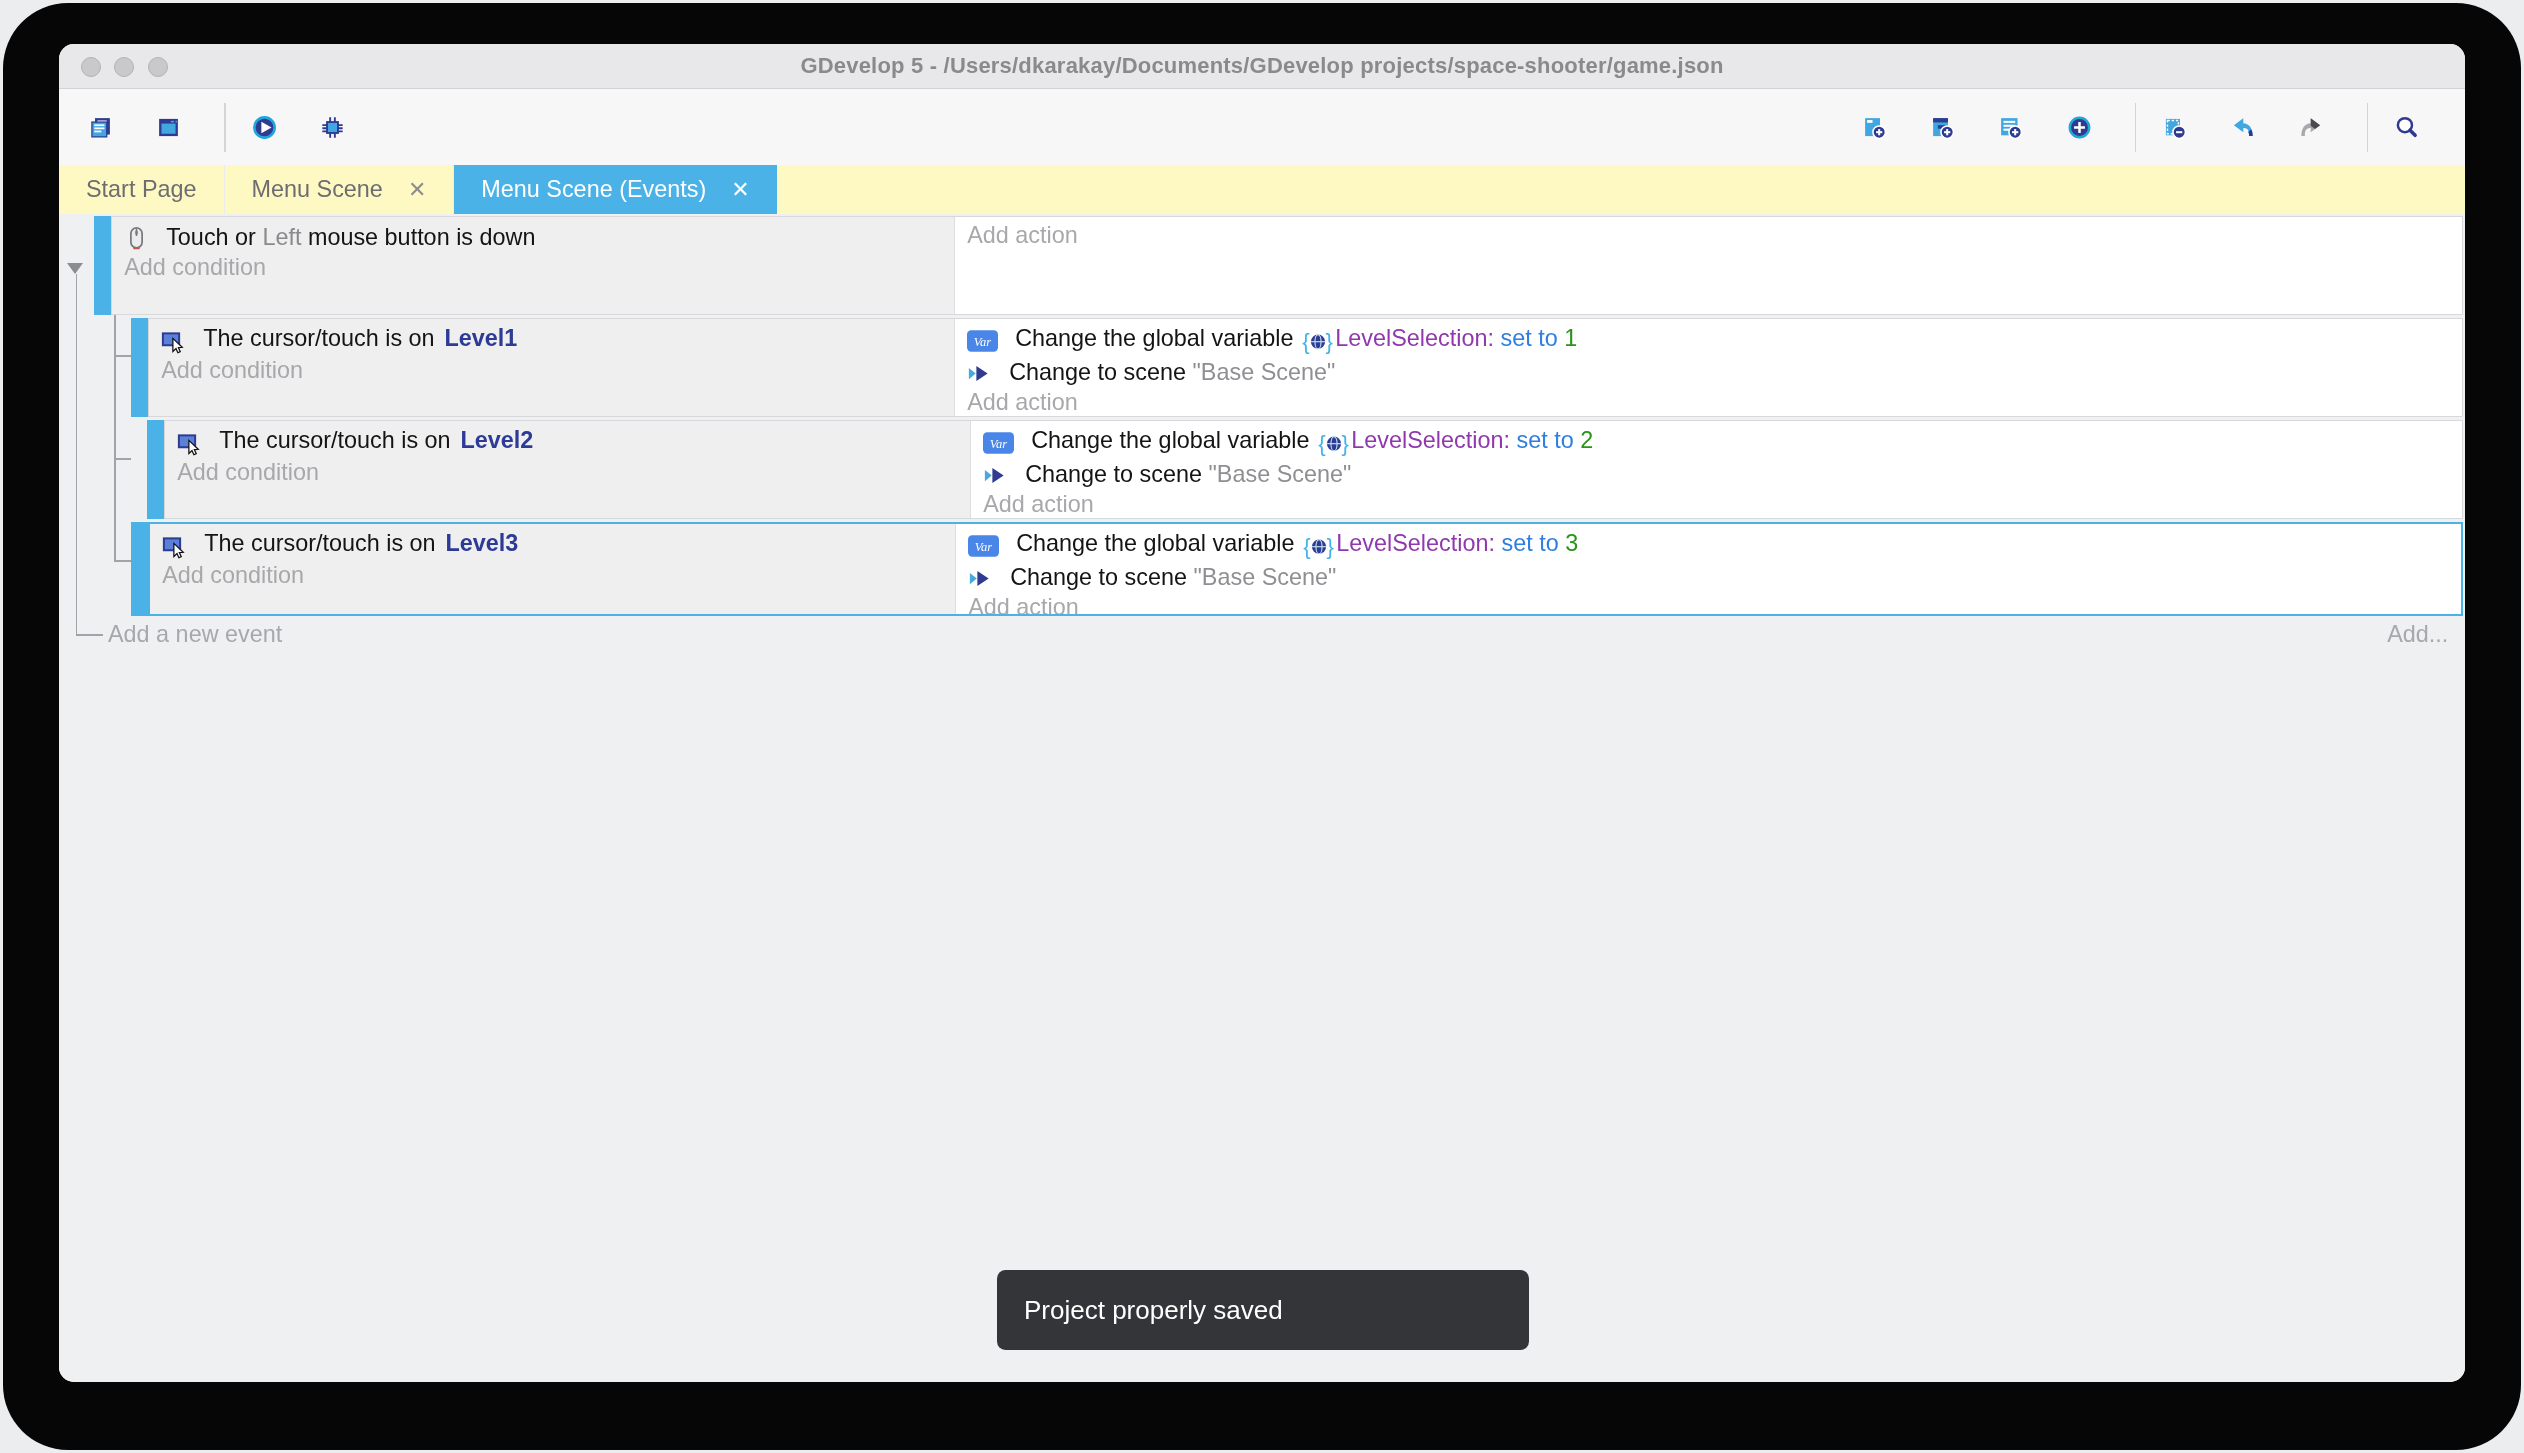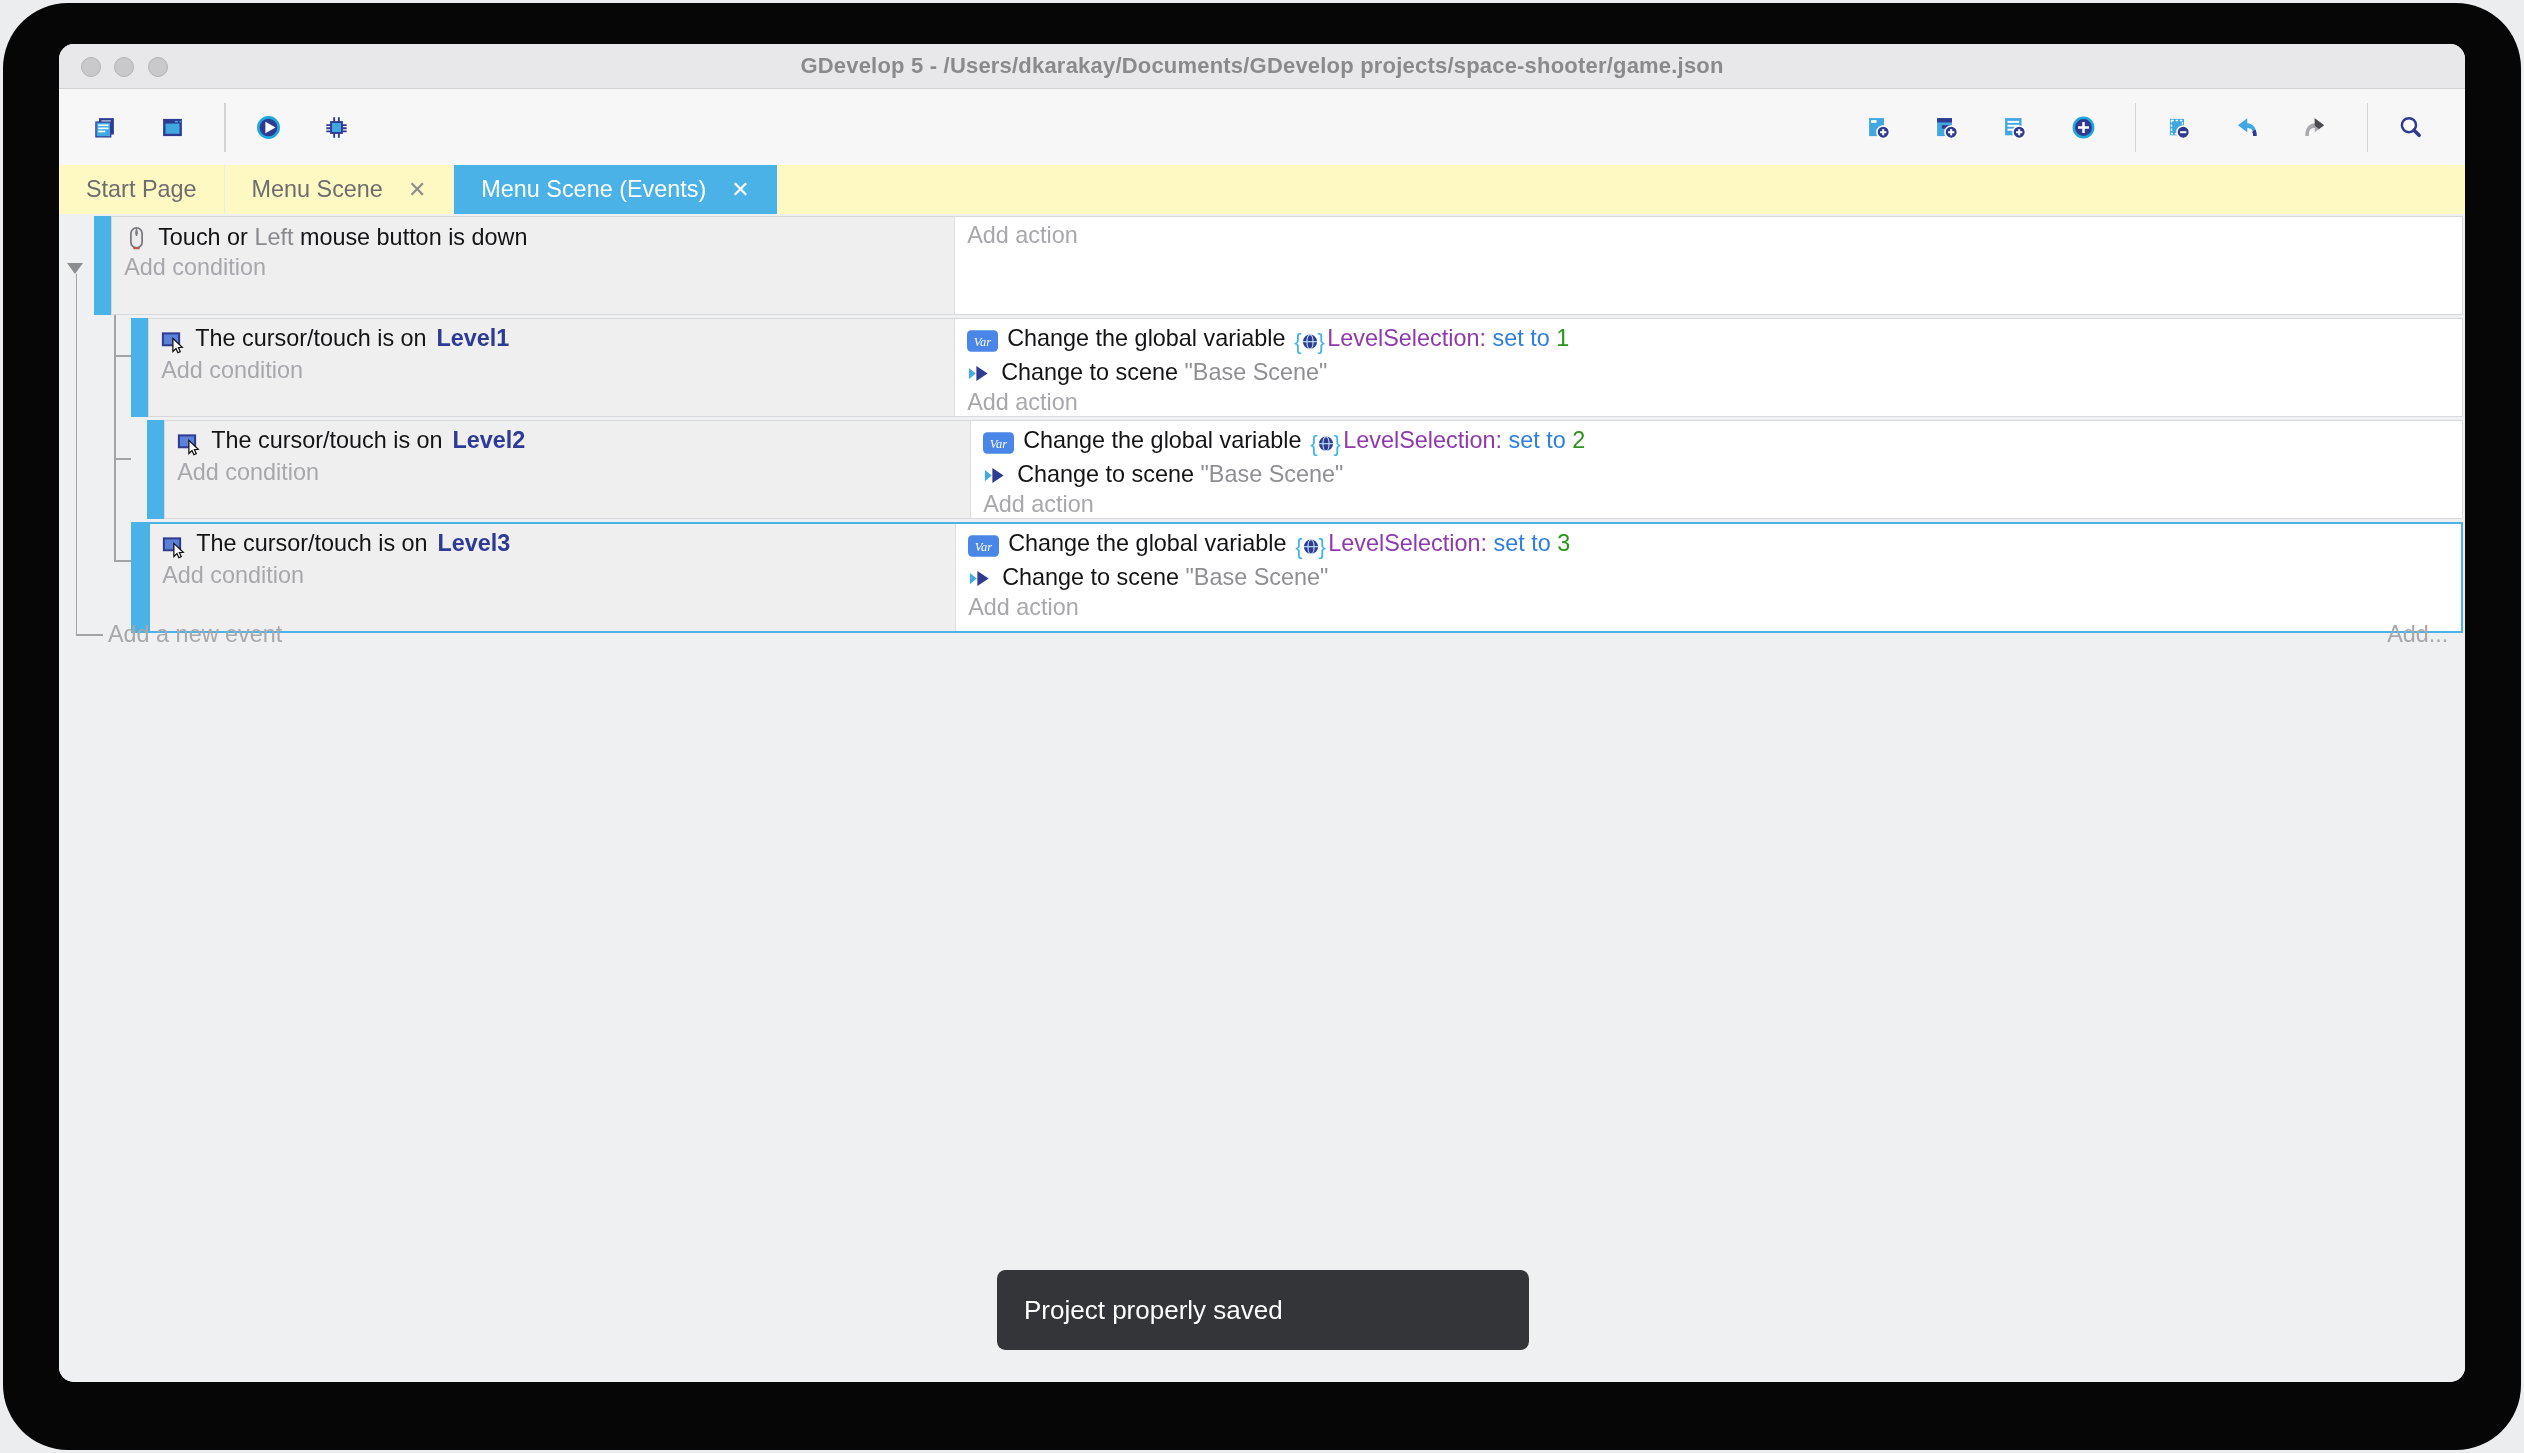--- a/index.html
+++ b/index.html
@@ -47,21 +47,21 @@
   .event-row { position:absolute; display:flex; }
   .ev-bar { width:16.7px; background:#4ab2e7; margin-right:0.8px; }
   .ev-box { display:flex; flex:1; border:0.8px solid #d8d8da; background:#ffffff; }
   .event-row.selected .ev-box { border:2.5px solid #4ab2e7; }
   .cond { background:#efeff0; border-right:0.8px solid #dededf; padding-top:2.5px; }
   .act  { flex:1; background:#ffffff; padding-top:2.5px; overflow:hidden; }
   .line { height:32px; line-height:32px; padding-left:11.7px; white-space:pre;
           overflow:hidden; }
   .instr { cursor:pointer; }
   .add-link { color:#a8a8ac; cursor:pointer; }
-  .in-icon { display:inline-block; vertical-align:middle; margin-right:9px; }
+  .in-icon { display:inline-block; vertical-align:middle; margin-right:17px; }
   .in-icon svg { width:25px; height:25px; vertical-align:middle; }
   .seg-icon { display:inline-block; vertical-align:middle; margin:0 1.7px; }
   .seg-icon svg { vertical-align:middle; }
   .segs { vertical-align:middle; }
   .sg-plain    { color:#141416; }
   .sg-param    { color:#8a8a8e; }
   .sg-object   { color:#2d3a96; font-weight:700; }
   .sg-string   { color:#8f8f93; }
   .sg-stringdark { color:#4a4a4e; }
   .sg-variable { color:#9038ad; }
@@ -300,21 +300,21 @@
                         <text x="20" y="16.5" font-size="19" fill="#45b4ea" font-family="Liberation Sans, sans-serif">}</text>
                       </svg></span><span class="sg-variable">LevelSelection: </span><span class="sg-operator">set to </span><span class="sg-number">2</span></span></div>
                 <div class="line instr"><span class="in-icon"><svg viewBox="0 0 20 20">
                       <path d="M1.5 5.5 L7 10 L1.5 14.5 Z" fill="#45a9e2"></path>
                       <path d="M7.5 4 L16.5 10 L7.5 16 Z" fill="#2e3b90"></path>
                     </svg></span><span class="segs"><span class="sg-plain">Change to scene </span><span class="sg-string">"Base Scene"</span></span></div>
         <div class="line add-link">Add action</div>
       </div>
     </div>
   </div>
-          <div class="event-row selected" style="left:72px; top:308px; width:2332px; height:111px;">
+          <div class="event-row selected" style="left:72px; top:308px; width:2332px; height:94px;">
     <div class="ev-bar"></div>
     <div class="ev-box">
       <div class="cond" style="width:806px;">
         <div class="line instr"><span class="in-icon"><svg viewBox="0 0 20 20">
                       <rect x="1.5" y="3.5" width="13" height="9.5" fill="#5b80d8" stroke="#2e3b90" stroke-width="1.6"></rect>
                       <path d="M9.5 7.5 L9.5 18 L12 15.6 L13.5 19 L15.4 18.1 L13.9 14.9 L17 14.6 Z" fill="#fff" stroke="#111" stroke-width="1"></path>
                     </svg></span><span class="segs"><span class="sg-plain">The cursor/touch is on </span><span class="seg-icon"><svg viewBox="0 0 20 20">
                         <rect x="2" y="2" width="16" height="16" rx="3" fill="#e4e4e6" stroke="#9a9a9e" stroke-width="1.3"></rect>
                         <path d="M7 9.5 V7.8 a3 3 0 0 1 6 0 V9.5" fill="none" stroke="#6a6a6e" stroke-width="1.7"></path>
                         <rect x="5.8" y="9.3" width="8.4" height="6.4" rx="1.2" fill="#6a6a6e"></rect>

